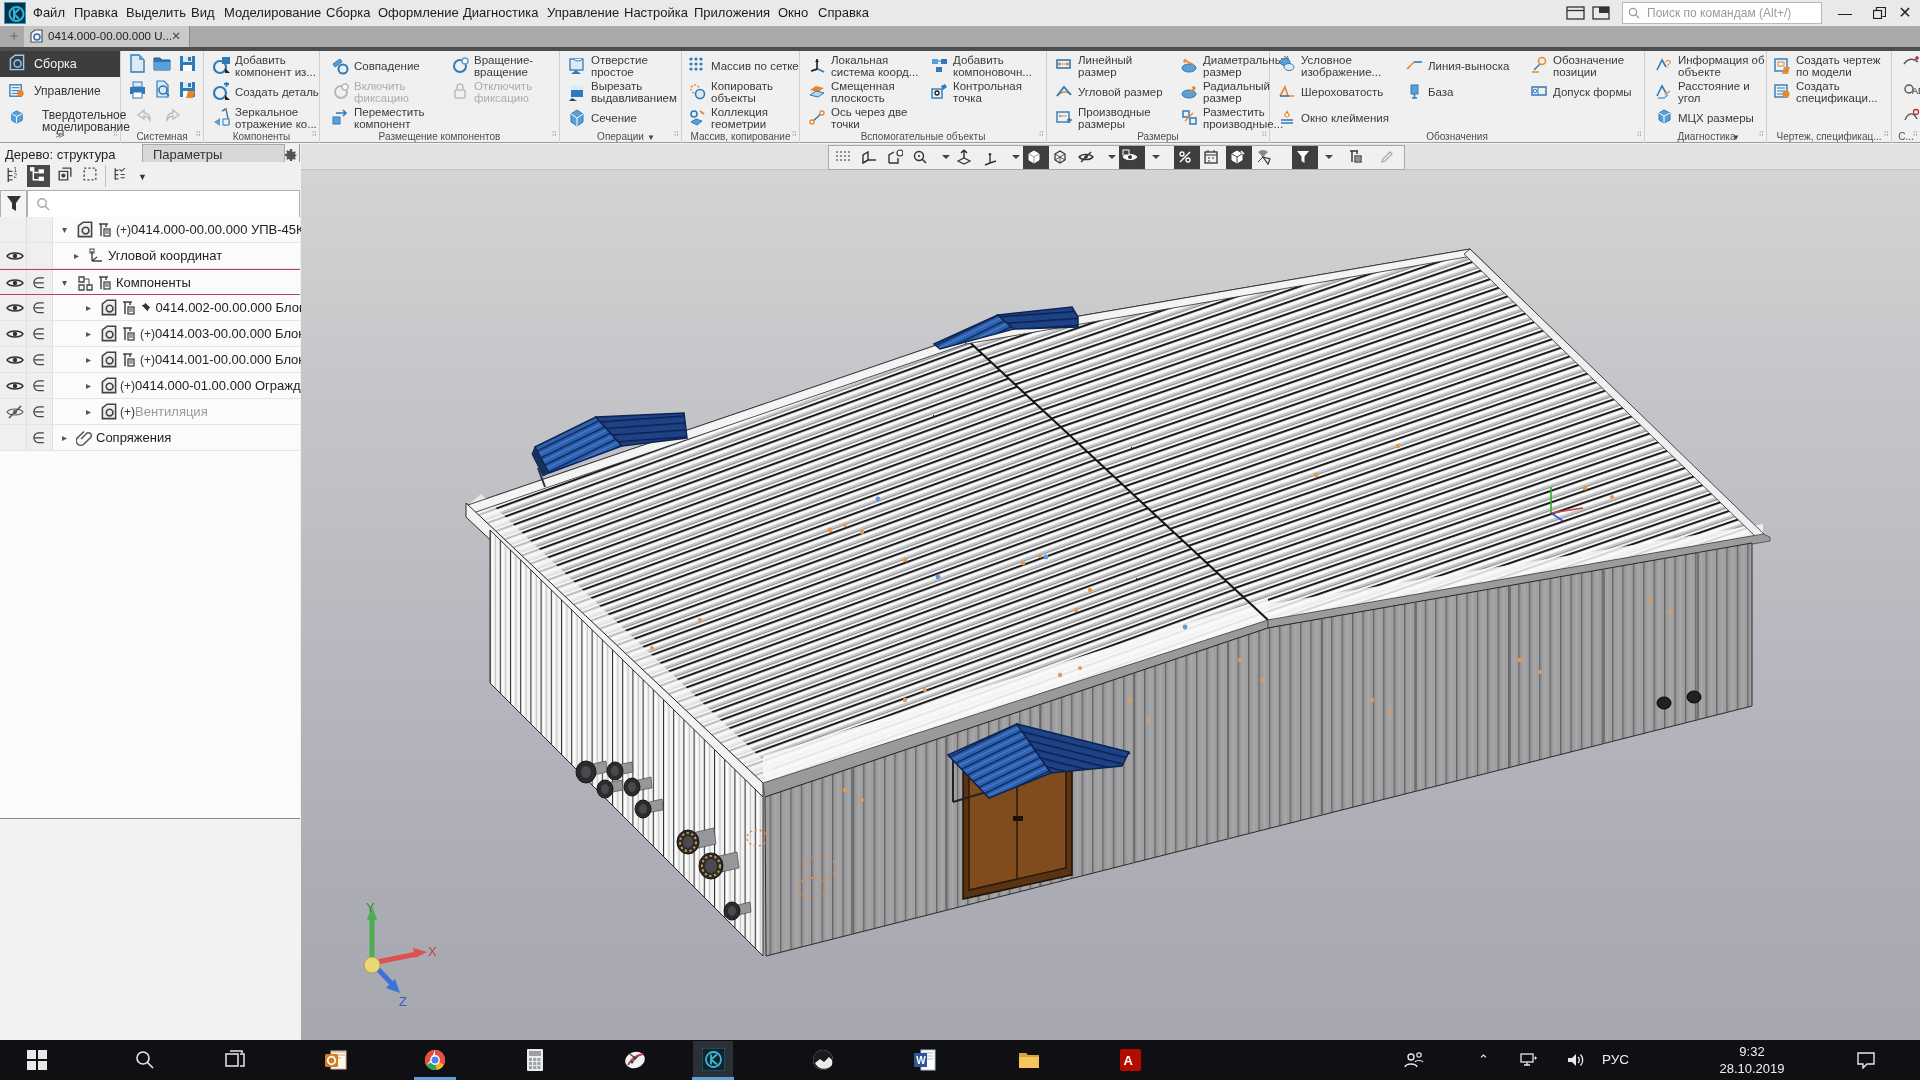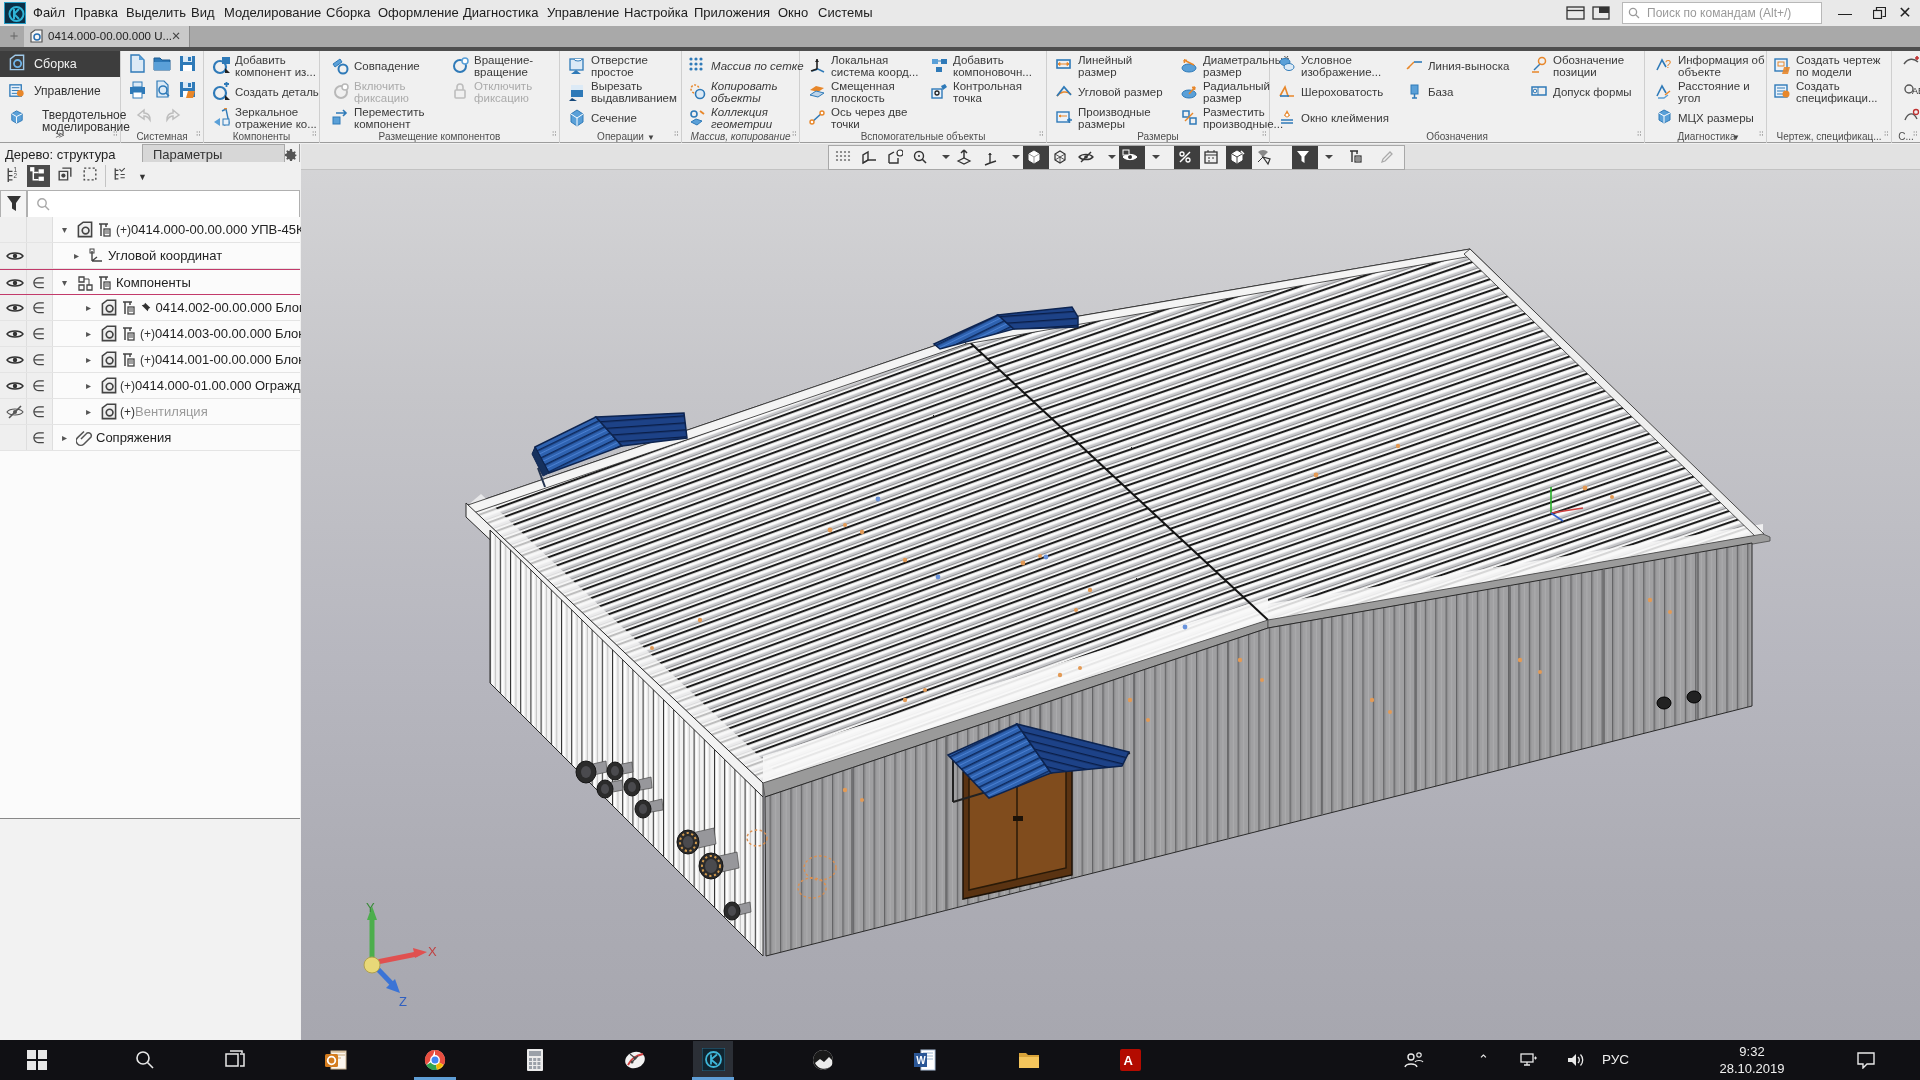--- a/index.html
+++ b/index.html
@@ -75,21 +75,21 @@
   <div class="mi" style="left:126px;">Выделить</div>
   <div class="mi" style="left:191px;">Вид</div>
   <div class="mi" style="left:224px;">Моделирование</div>
   <div class="mi" style="left:326px;">Сборка</div>
   <div class="mi" style="left:378px;">Оформление</div>
   <div class="mi" style="left:463px;">Диагностика</div>
   <div class="mi" style="left:547px;">Управление</div>
   <div class="mi" style="left:624px;">Настройка</div>
   <div class="mi" style="left:694px;">Приложения</div>
   <div class="mi" style="left:778px;">Окно</div>
-  <div class="mi" style="left:818px;">Системы</div>
+  <div class="mi" style="left:818px;">Справка</div>
   <svg class="abs" style="left:1566px;top:5px;" width="44" height="16" viewBox="0 0 44 16">
         <rect x="1" y="2" width="17" height="12" fill="none" stroke="#333" stroke-width="1.3"></rect>
         <line x1="1" y1="5.5" x2="18" y2="5.5" stroke="#333" stroke-width="1.3"></line>
         <rect x="27" y="2" width="16" height="12" fill="none" stroke="#333" stroke-width="1.3"></rect>
         <rect x="33" y="2" width="10" height="6" fill="#333"></rect>
       </svg>
   <div id="searchbox">Поиск по командам (Alt+/)</div>
   <svg class="abs" style="left:1628px;top:7px" width="12" height="12" viewBox="0 0 12 12">
         <circle cx="5" cy="5" r="3.6" fill="none" stroke="#9a9a9a" stroke-width="1.3"></circle>
         <line x1="7.6" y1="7.6" x2="11" y2="11" stroke="#9a9a9a" stroke-width="1.3"></line>
@@ -296,21 +296,21 @@
               <path d="M3 6l6 4 6-4" fill="none" stroke="#fff"></path>
               <line x1="9" y1="10" x2="9" y2="18" stroke="#fff"></line>
             </svg>
           </span>
           <span class="ct1">Сечение</span>
         </div>
         <div class="rlabel">Операции</div>
         <span style="position:absolute;bottom:1px;right:26px;font-size:8px;color:#444;">▼</span>
         <span class="grip">⁞⁞</span>
       </div>
-      <div class="rgroup" style="left:682px;width:118px;font-style:italic;">
+      <div class="rgroup" style="left:682px;width:118px;">
         <div class="cmd" style="left:6px;top:2px;">
           <span class="ci">
             <svg class="abs" style="left:0px;top:0px" width="19" height="19" viewBox="0 0 19 19">
               <circle cx="3" cy="3" r="1.6" fill="#2f7ab8"></circle>
               <circle cx="8" cy="3" r="1.6" fill="#2f7ab8"></circle>
               <circle cx="13" cy="3" r="1.6" fill="#2f7ab8"></circle>
               <circle cx="3" cy="8" r="1.6" fill="#2f7ab8"></circle>
               <circle cx="8" cy="8" r="1.6" fill="#2f7ab8"></circle>
               <circle cx="13" cy="8" r="1.6" fill="#2f7ab8"></circle>
               <circle cx="3" cy="13" r="1.6" fill="#2f7ab8"></circle>

